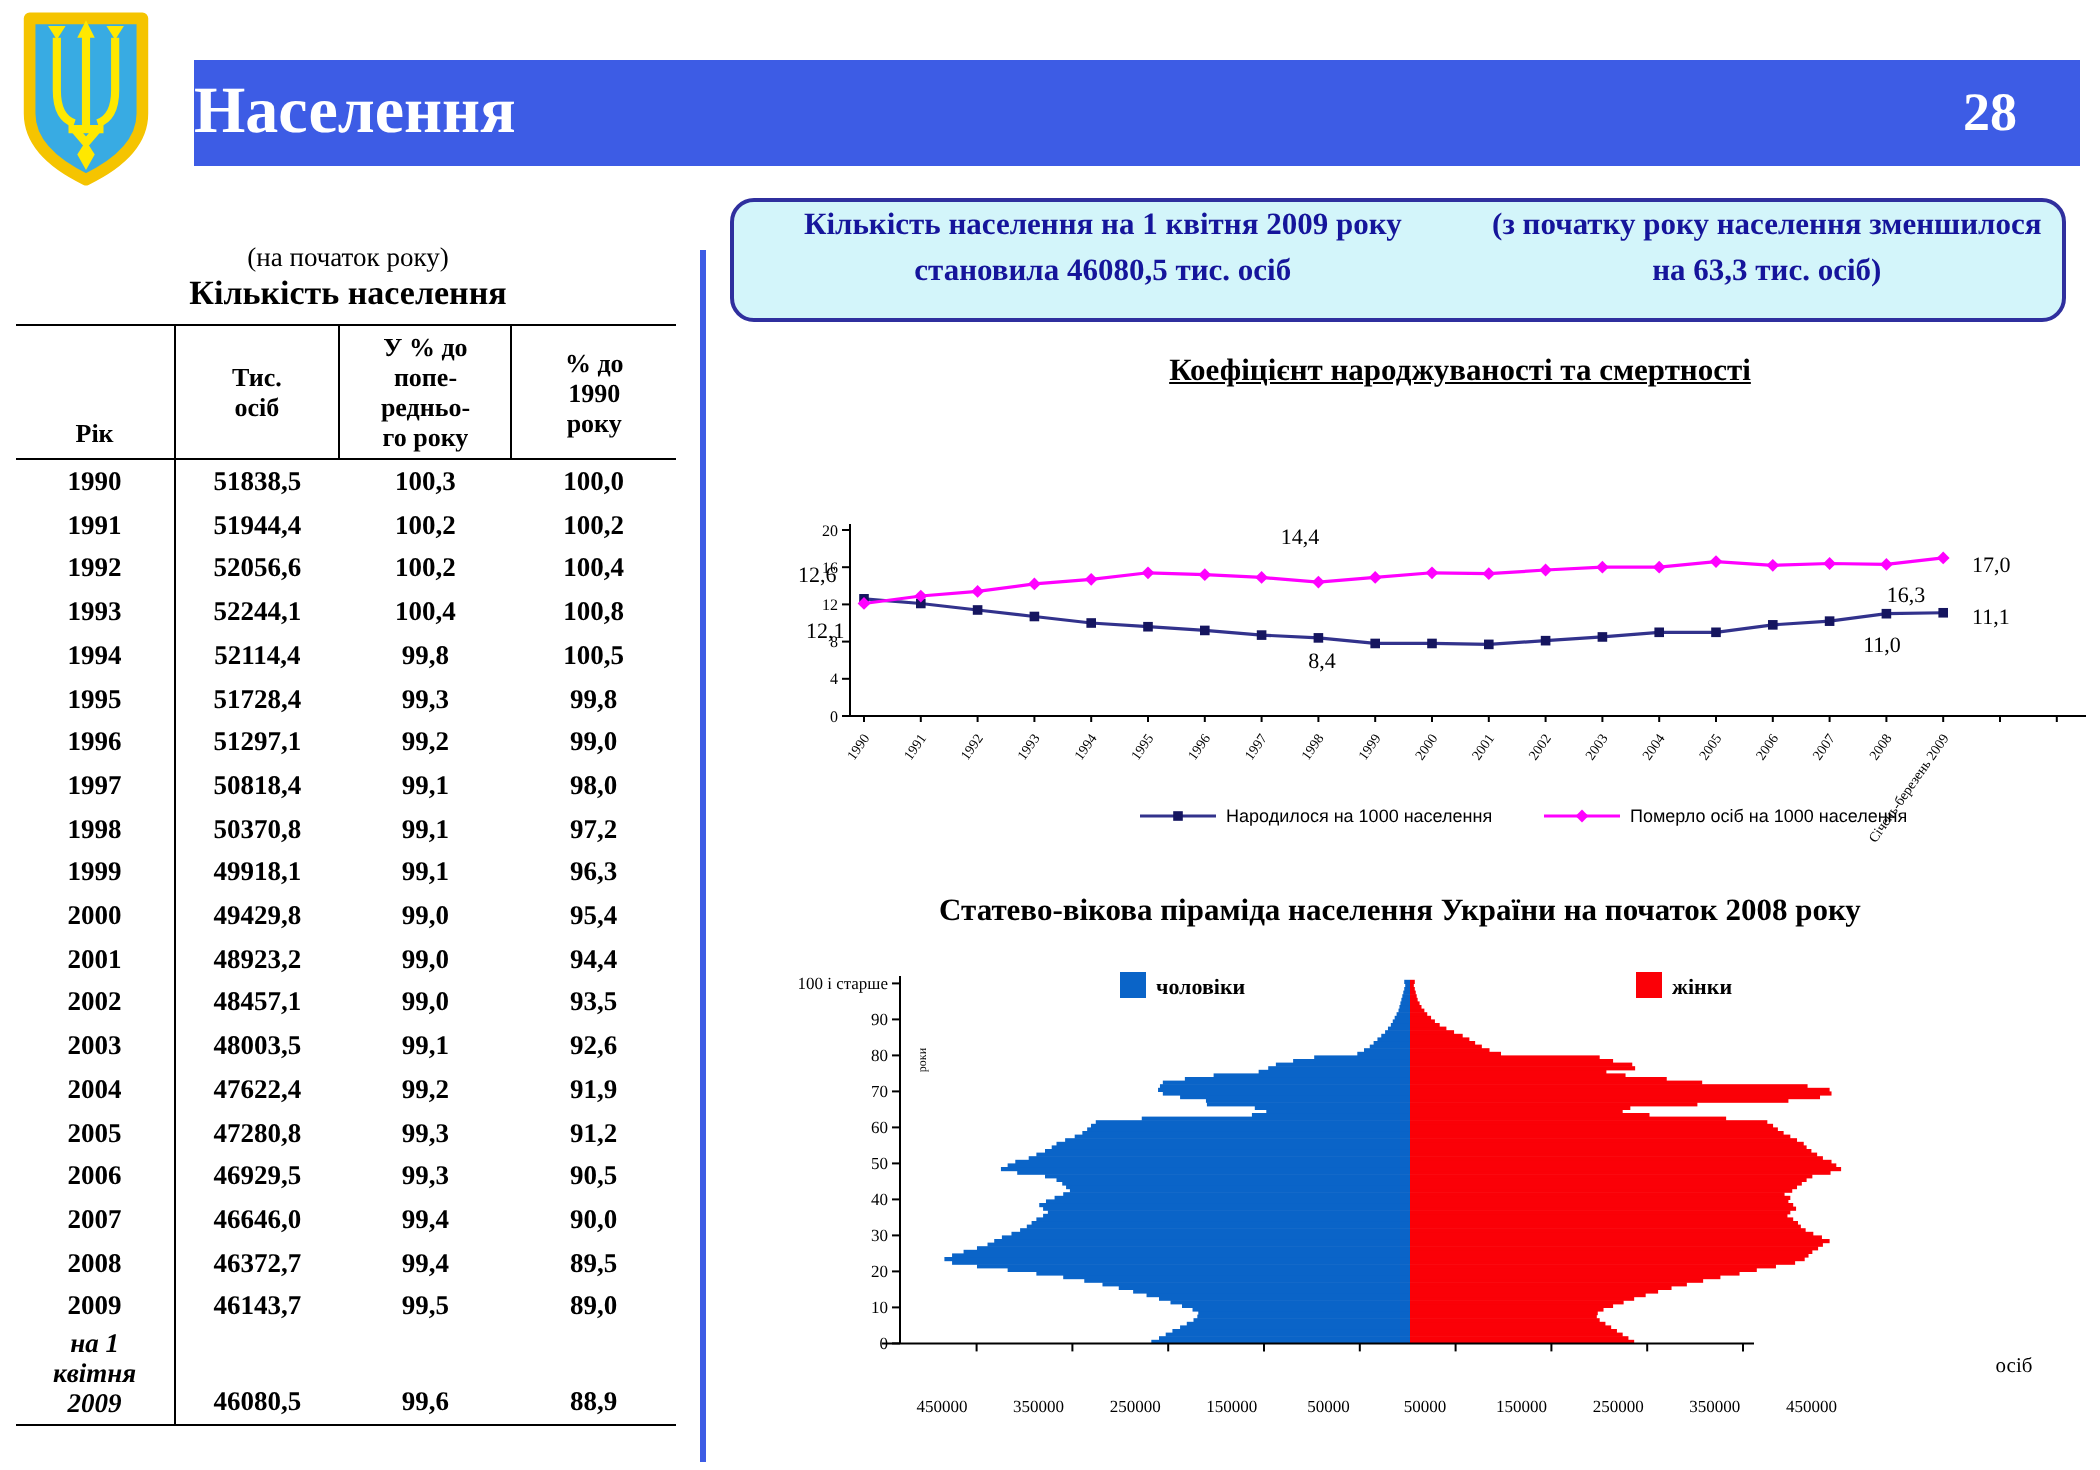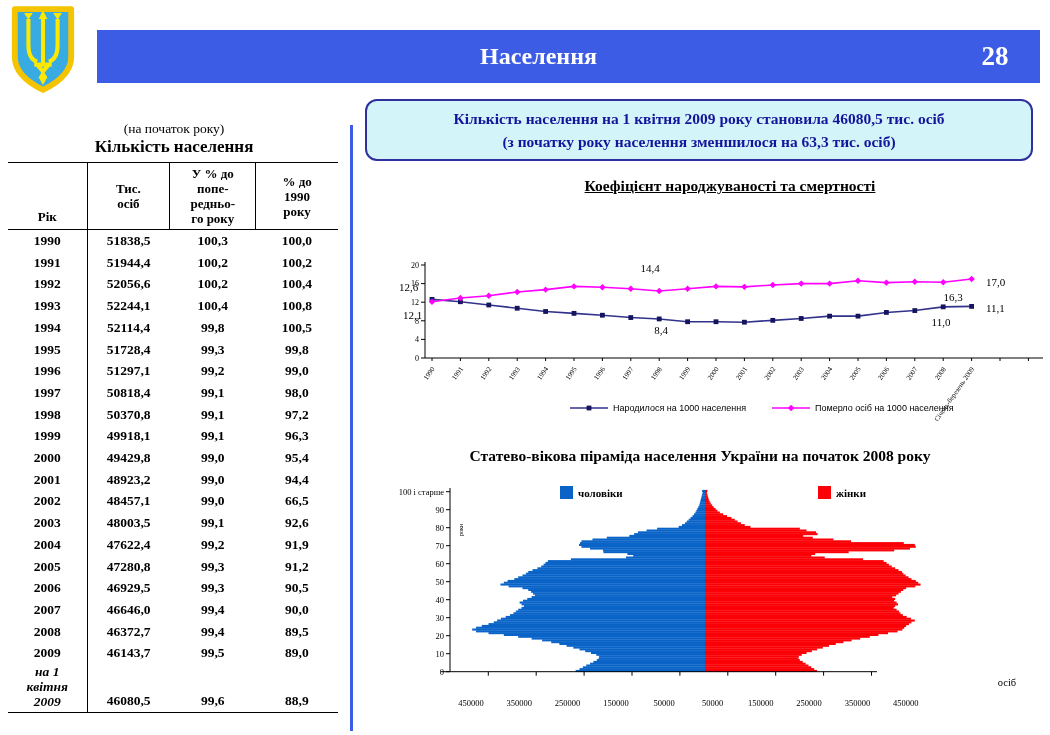--- a/index.html
+++ b/index.html
@@ -1,27 +1,27 @@
 <!DOCTYPE html>
 <html><head>
 <meta charset="utf-8">
 <style>
   html,body{margin:0;padding:0;background:#fff;}
   #page{position:relative;width:1050px;height:735px;background:#fff;overflow:hidden;
         font-family:"Liberation Serif",serif;}
   
   #header-bar{position:absolute;left:97px;top:30px;width:943px;height:53px;background:#3d5ce5;}
   #header-title{position:absolute;left:97px;top:30px;width:943px;height:53px;line-height:53px;
-        text-align:center;color:#fff;font-weight:bold;font-size:24px;padding-right:60px;box-sizing:border-box;}
+        text-align:left;color:#fff;font-weight:bold;font-size:33px;padding-right:60px;box-sizing:border-box;}
   #page-number{position:absolute;left:960px;top:30px;width:70px;height:53px;line-height:53px;
         text-align:center;color:#fff;font-weight:bold;font-size:27px;}
   #emblem{position:absolute;left:8px;top:4px;}
   
   #info-box{position:absolute;left:365px;top:99px;width:664px;height:58px;background:#d3f5fa;
-        border:2px solid #2f2f9e;border-radius:12px;display:flex;flex-direction:column;
+        border:2px solid #2f2f9e;border-radius:12px;display:flex;
         justify-content:center;text-align:center;color:#15159b;font-weight:bold;font-size:15.5px;line-height:1.5;}
   
   #divider{position:absolute;left:350px;top:125px;width:3px;height:606px;background:#3d5ce5;}
   
   #table-panel{position:absolute;left:8px;top:120px;width:332px;}
   #table-title{text-align:center;font-weight:bold;font-size:17px;}
   #table-subtitle{text-align:center;font-size:13.5px;margin-top:1px;}
   table{border-collapse:collapse;width:330px;margin-top:5px;table-layout:fixed;}
   thead tr{border-top:1.6px solid #000;border-bottom:1.6px solid #000;}
   th{font-weight:bold;font-size:13px;vertical-align:middle;white-space:pre-line;line-height:15px;padding:3px 1px;}
@@ -167,21 +167,21 @@
           <tr>
             <td>2001</td>
             <td>48923,2</td>
             <td>99,0</td>
             <td>94,4</td>
           </tr>
           <tr>
             <td>2002</td>
             <td>48457,1</td>
             <td>99,0</td>
-            <td>66,5</td>
+            <td>93,5</td>
           </tr>
           <tr>
             <td>2003</td>
             <td>48003,5</td>
             <td>99,1</td>
             <td>92,6</td>
           </tr>
           <tr>
             <td>2004</td>
             <td>47622,4</td>

